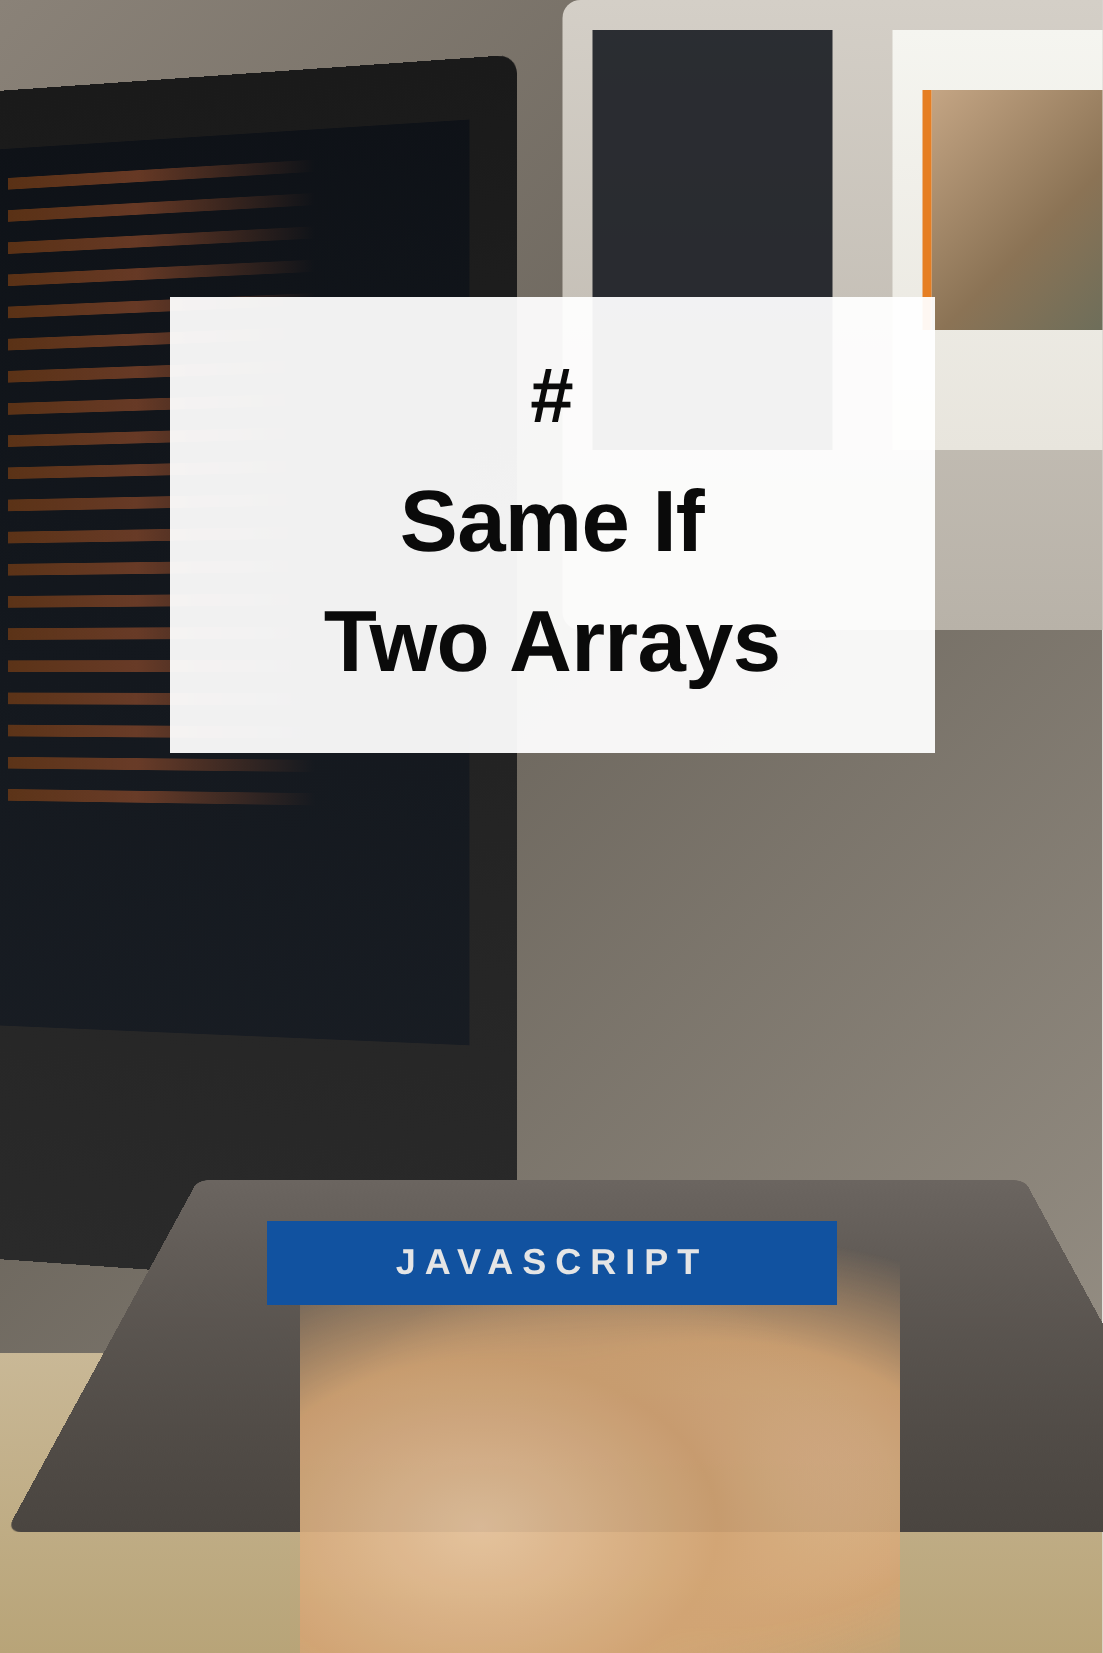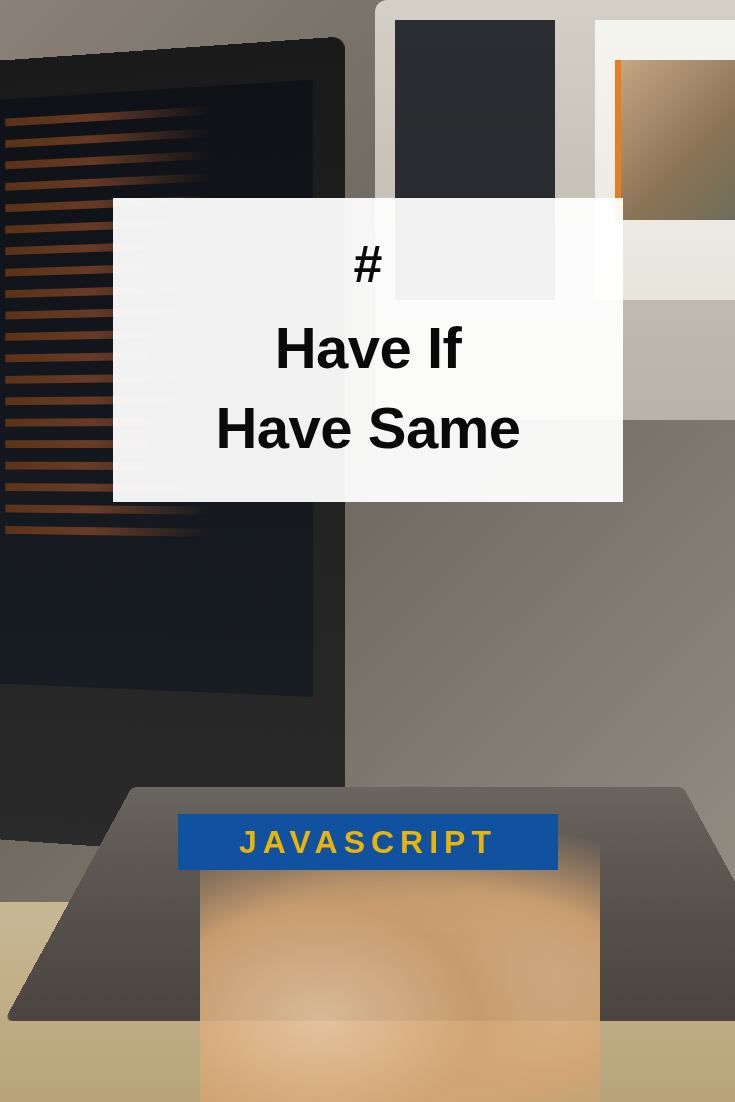--- a/index.html
+++ b/index.html
@@ -155,22 +155,22 @@
       left: 178px;
       width: 380px;
       height: 56px;
       background: #1152a0;
       display: flex;
       align-items: center;
       justify-content: center;
       z-index: 11;
     }
     .badge-text {
-      color: #eab308;
-      font-size: 32px;
+      color: #e5e5e5;
+      font-size: 24px;
       font-weight: 700;
       letter-spacing: 6px;
     }
   </style>
 </head>
 <body>
 
 <div class="background"></div>
 <div class="bg-desk"></div>
 <div class="bg-laptop-left">
@@ -198,20 +198,20 @@
   </div>
 </div>
 <div class="bg-laptop-right"></div>
 <div class="bg-photo"></div>
 <div class="bg-keyboard"></div>
 <div class="bg-hands"></div>
 
 <div class="card">
   <div class="hash">#</div>
   <div class="title">
-    <div>Have If</div>
-    <div>Have Same</div>
+    <div>Same If</div>
+    <div>Two Arrays</div>
   </div>
 </div>
 
 <div class="badge">
   <span class="badge-text">JAVASCRIPT</span>
 </div>
 
 </body></html>

